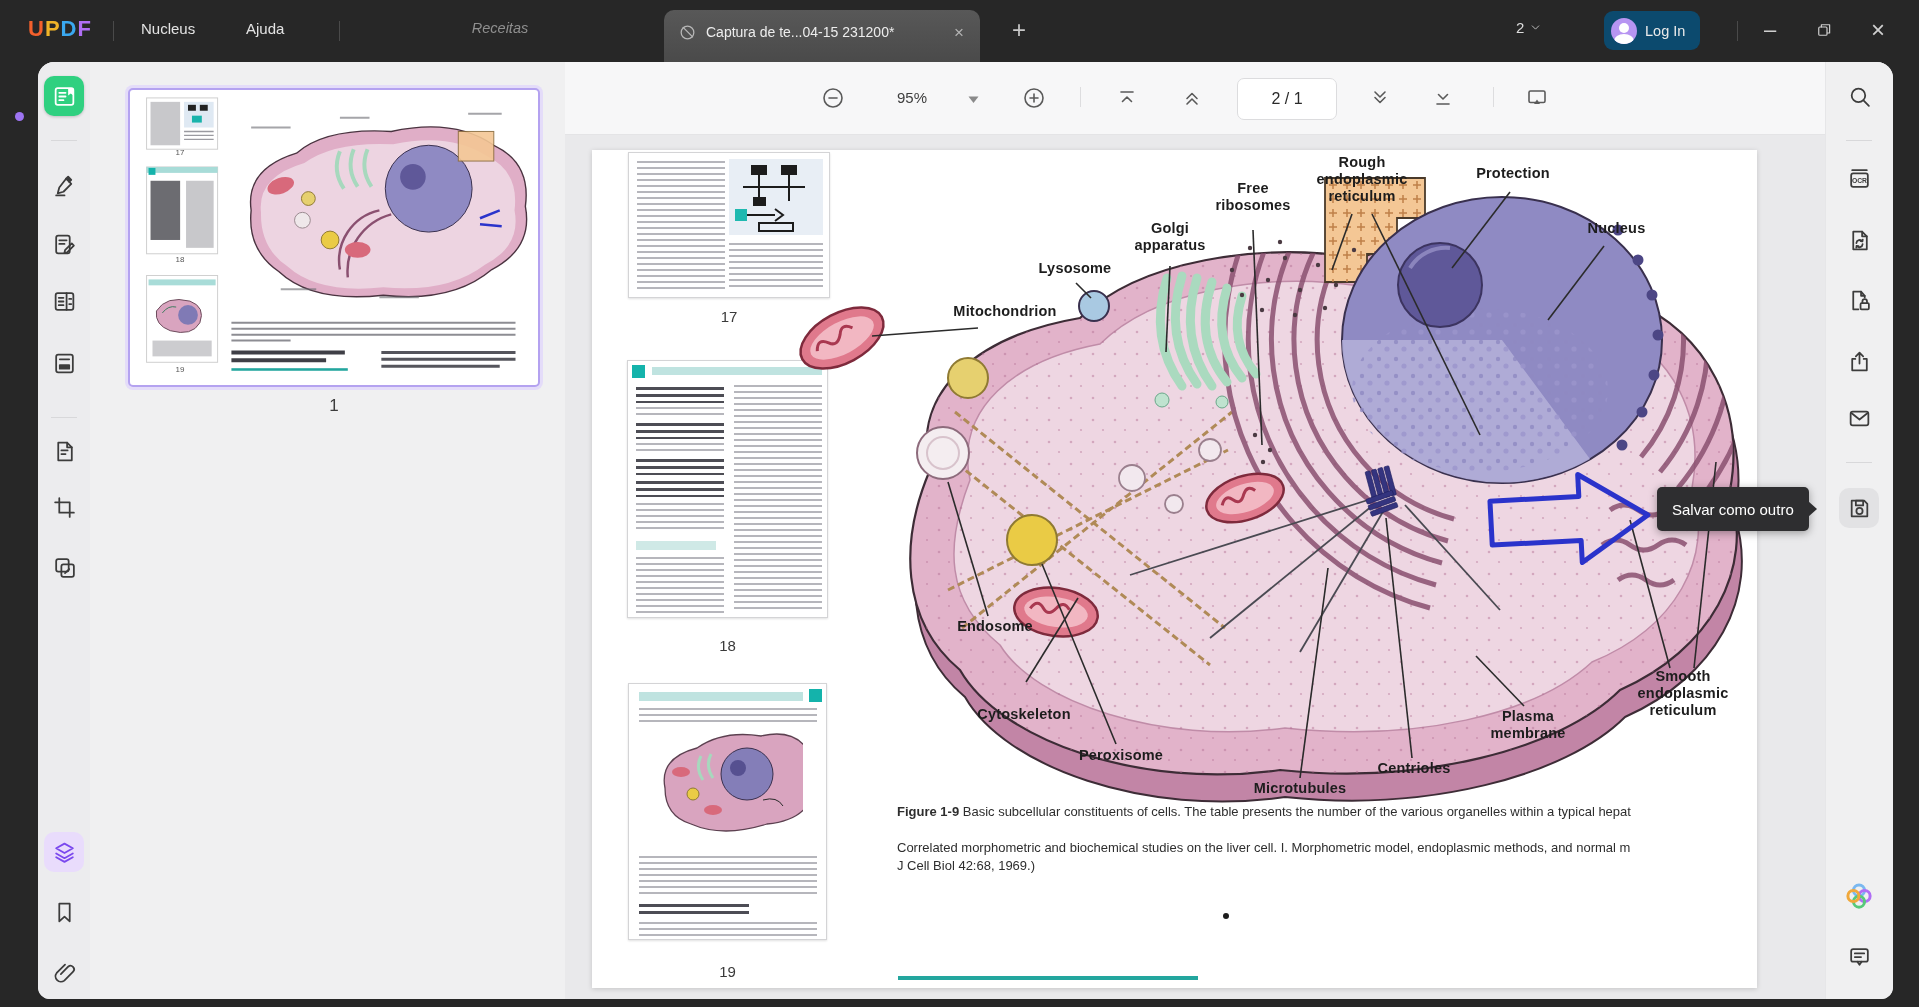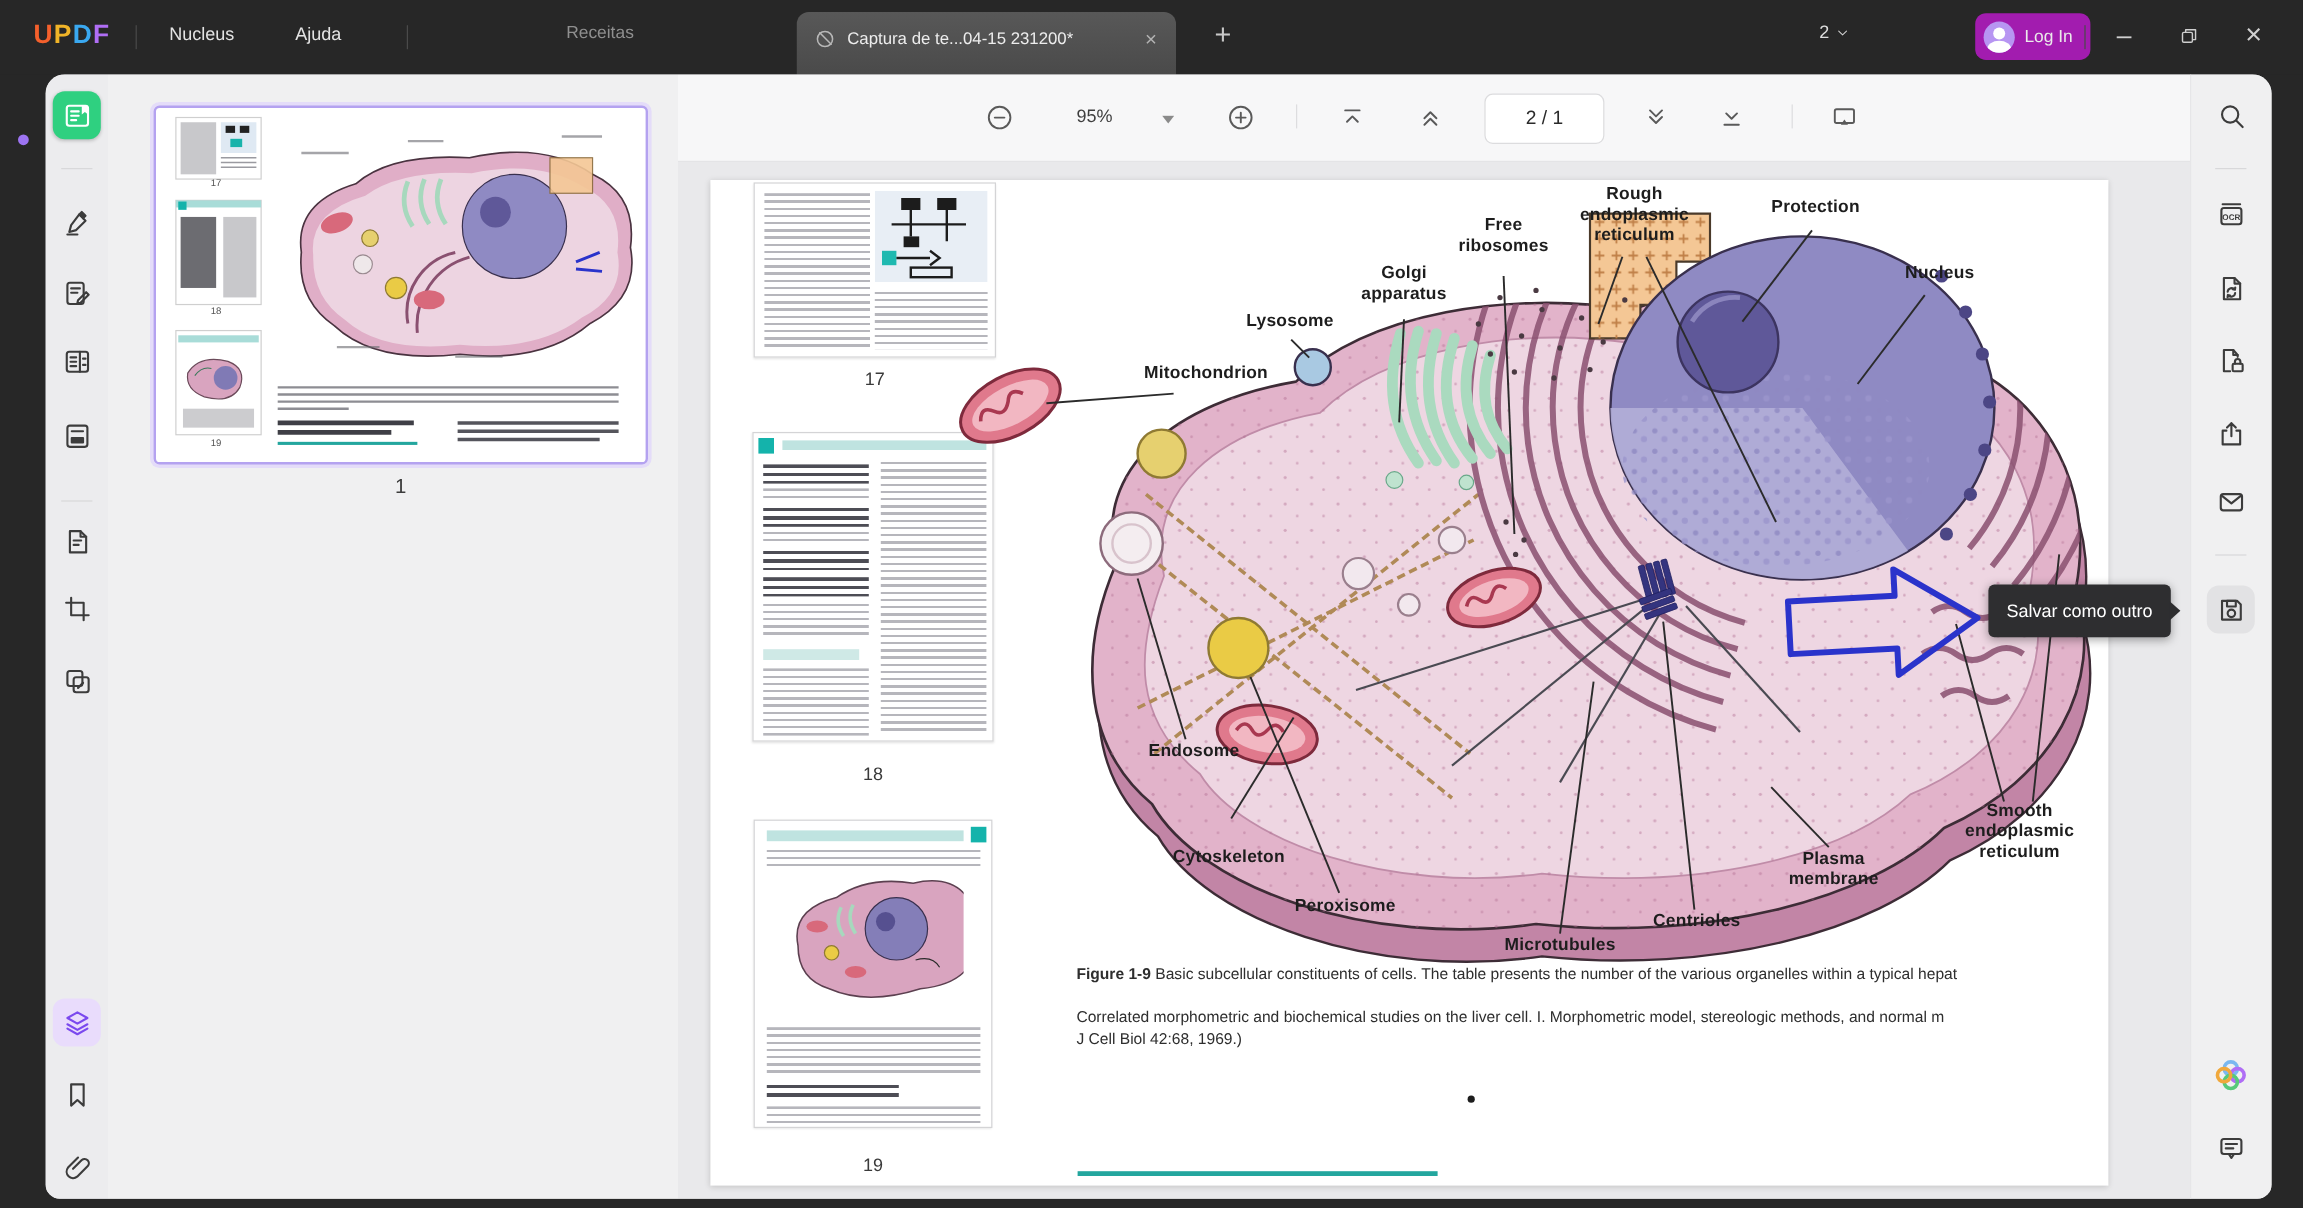--- a/index.html
+++ b/index.html
@@ -4,27 +4,27 @@
 <style>
   html,body{margin:0;padding:0;background:#1e1e1e;}
   *{box-sizing:border-box;}
   .stage{position:relative;width:1919px;height:1007px;background:#272727;font-family:"Liberation Sans",sans-serif;overflow:hidden;}
   .abs{position:absolute;}
   
   .topbar{position:absolute;left:0;top:0;width:1919px;height:62px;background:#272727;color:#e6e6e6;}
   .logo{position:absolute;left:28px;top:16px;font-size:22px;font-weight:bold;letter-spacing:1px;}
   .menu{position:absolute;top:20px;font-size:15px;color:#e3e3e3;cursor:default;}
   .vdiv{position:absolute;top:21px;width:1px;height:20px;background:#4a4a4a;}
-  .bgtab{position:absolute;top:20px;font-size:14.5px;color:#8f8f8f;}
+  .bgtab{position:absolute;top:20px;font-size:14.5px;color:#8f8f8f;font-style:italic;}
   .atab{position:absolute;left:664px;top:10px;width:316px;height:52px;border-radius:10px 10px 0 0;background:linear-gradient(#585858,#4a4a4a);display:flex;align-items:center;padding:0 12px 8px 14px;}
   .atab .ttl{flex:1;font-size:14px;color:#ededed;white-space:nowrap;overflow:hidden;margin-left:9px;}
   .tclose{color:#b3b3b3;font-size:17px;line-height:1;padding:2px 4px;}
   .plus{position:absolute;left:1012px;top:16px;font-size:24px;color:#c8c8c8;}
   .tabcount{position:absolute;left:1516px;top:19px;font-size:15px;color:#dddddd;display:flex;align-items:center;gap:5px;}
-  .login{position:absolute;left:1646px;top:11px;width:96px;height:39px;background:#a21caf;border-radius:9px;display:flex;align-items:center;padding-left:7px;}
+  .login{position:absolute;left:1604px;top:11px;width:96px;height:39px;background:#0c4a6e;border-radius:9px;display:flex;align-items:center;padding-left:7px;}
   .loginlbl{color:#eaeaea;font-size:14.5px;margin-left:8px;}
   .avatar{width:26px;height:26px;border-radius:50%;background:#b795f2;position:relative;overflow:hidden;}
   .avatar:before{content:"";position:absolute;left:8px;top:5px;width:10px;height:10px;border-radius:50%;background:#fff;}
   .avatar:after{content:"";position:absolute;left:3px;top:16px;width:20px;height:14px;border-radius:50%;background:#fff;}
   .winbtn{position:absolute;top:12px;width:40px;height:36px;display:flex;align-items:center;justify-content:center;color:#cfcfcf;}
   
   .content{position:absolute;left:38px;top:62px;width:1855px;height:937px;background:#eeeeef;border-radius:16px 16px 12px 12px;overflow:hidden;}
   .thumbpanel{position:absolute;left:52px;top:0;width:475px;height:937px;background:#f0f0f1;}
   .toolbar{position:absolute;left:527px;top:0;width:1260px;height:73px;background:#f7f7f8;border-bottom:1px solid #e4e4e6;}
   .viewport{position:absolute;left:527px;top:73px;width:1260px;height:864px;background:#e9e9eb;}
@@ -583,21 +583,21 @@
         <div class="olabel" style="left:291px;top:597px;width:100px">Peroxisome</div>
         <div class="olabel" style="left:463px;top:630px;width:114px">Microtubules</div>
         <div class="olabel" style="left:589px;top:610px;width:90px">Centrioles</div>
         <div class="olabel" style="left:703px;top:558px;width:90px">Plasma membrane</div>
         <div class="olabel" style="left:853px;top:518px;width:100px">Smooth endoplasmic reticulum</div>
       </div>
 
       <div class="caption">
         <span style="font-weight:bold">Figure 1-9</span><span>  Basic subcellular constituents of cells. The table presents the number of the various organelles within a typical hepat</span><br>
         <br>
-        <span>Correlated morphometric and biochemical studies on the liver cell. I. Morphometric model, stereologic methods, and normal m</span><br>
+        <span>Correlated morphometric and biochemical studies on the liver cell. I. Morphometric model, endoplasmic methods, and normal m</span><br>
         <span>J Cell Biol 42:68, 1969.)</span>
       </div>
 
       <div class="tealrule"></div>
       <div class="bdot"></div>
     </div>
 
     <div class="tooltip">
       <span>Salvar como outro</span>
     </div>

